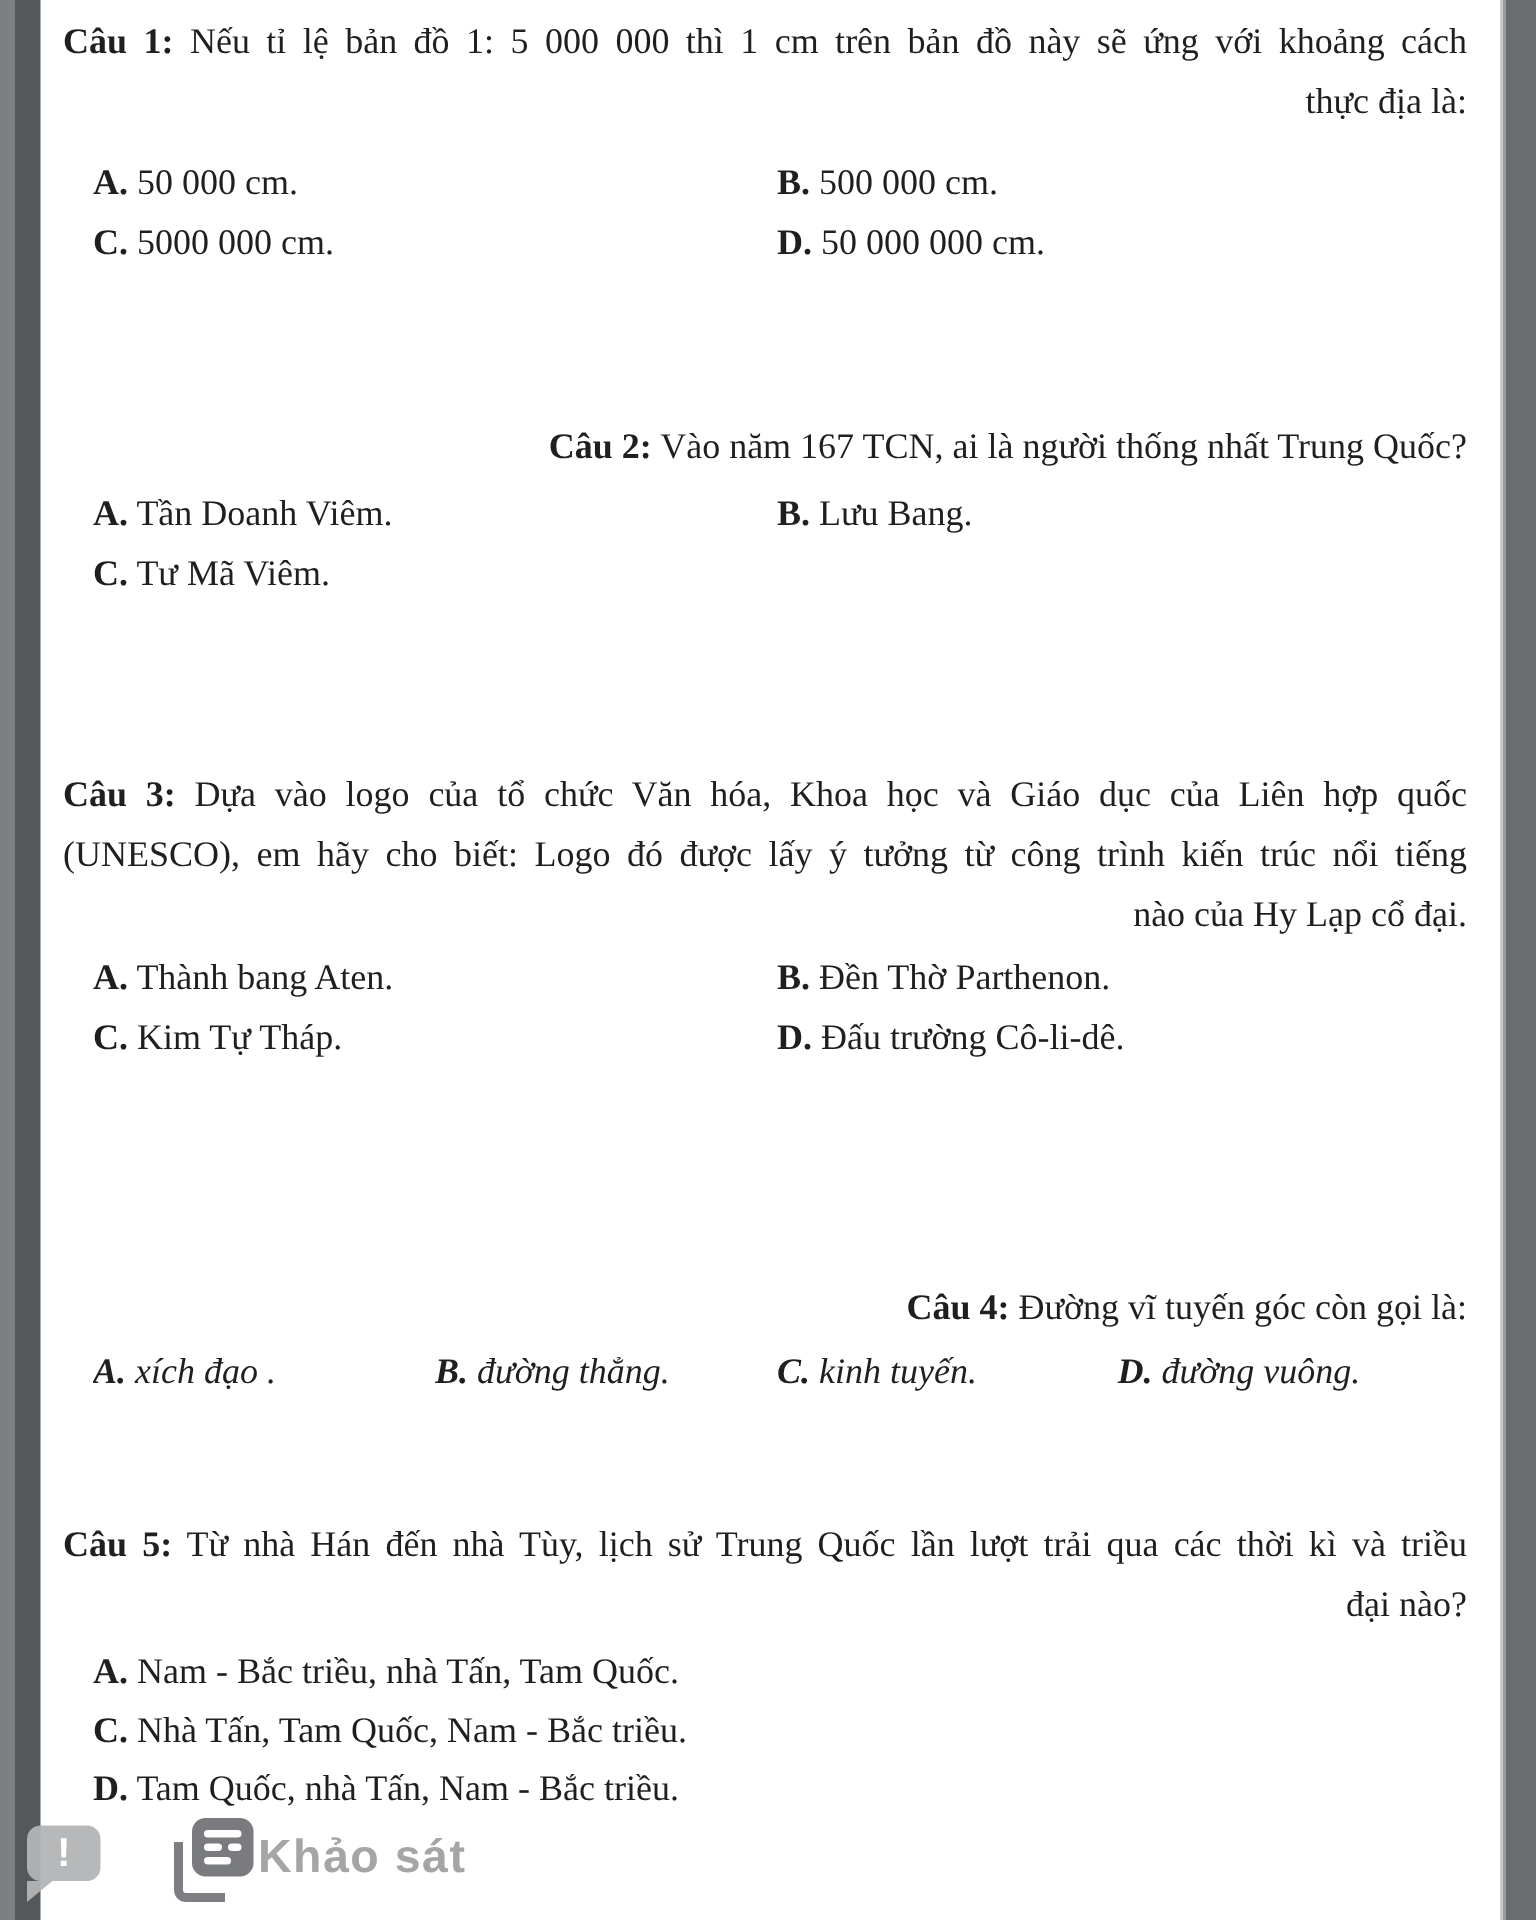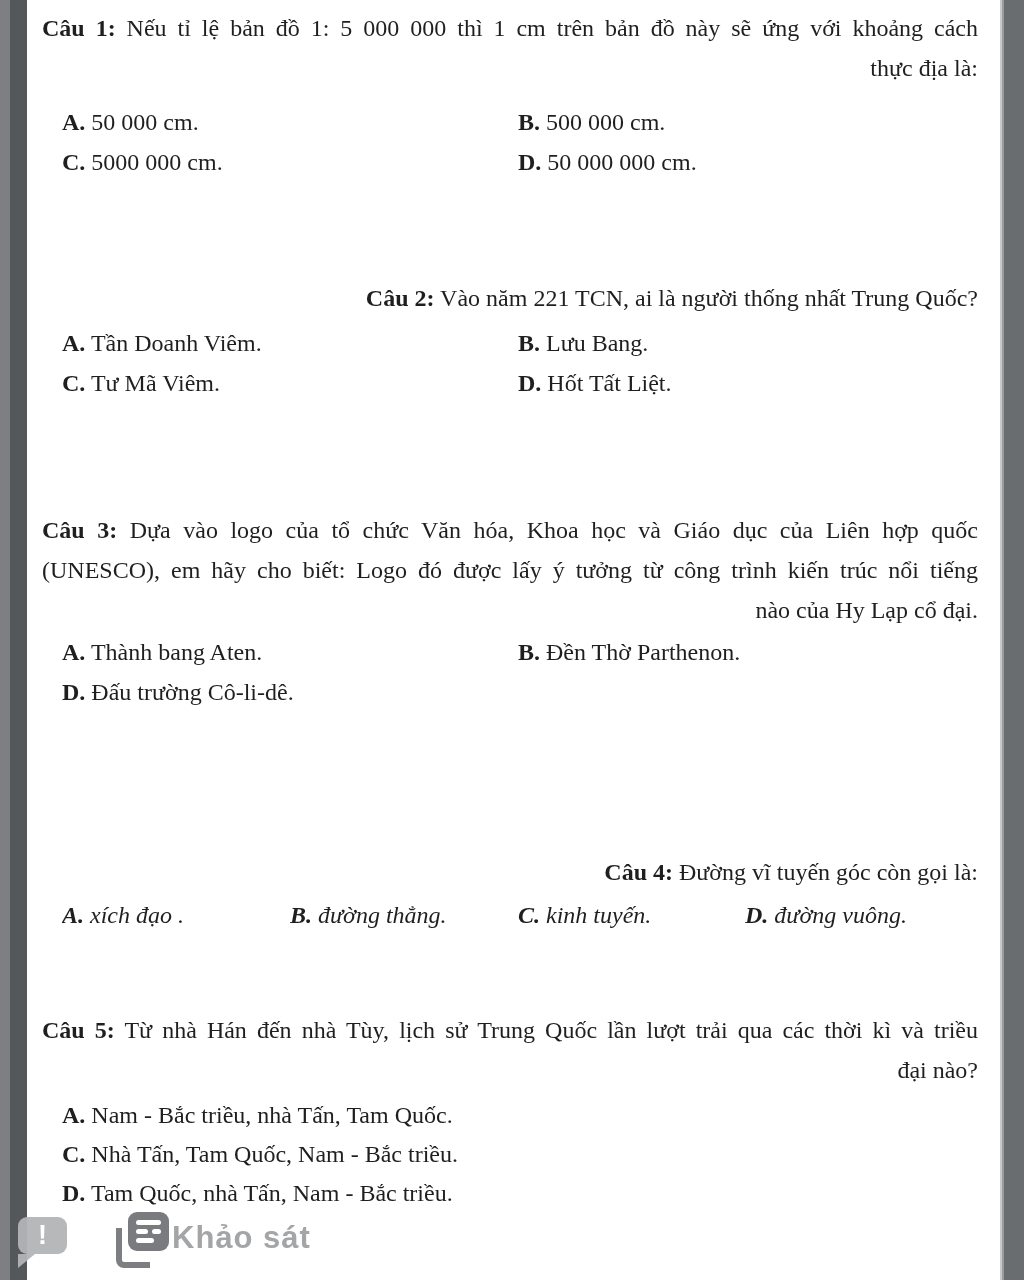--- a/index.html
+++ b/index.html
@@ -88,36 +88,36 @@
     <div class="qline">thực địa là:</div>
     <div class="opts opts2">
       <div class="opt"><b class="k">A.</b> <span>50 000 cm.</span></div>
       <div class="opt"><b class="k">B.</b> <span>500 000 cm.</span></div>
       <div class="opt"><b class="k">C.</b> <span>5000 000 cm.</span></div>
       <div class="opt"><b class="k">D.</b> <span>50 000 000 cm.</span></div>
     </div>
   </div>
 
   <div class="qblock" id="q2">
-    <div class="qline"><b class="qlabel">Câu 2:</b> <span>Vào năm 221 TCN, ai là người thống nhất Trung Quốc?</span></div>
+    <div class="qline"><b class="qlabel">Câu 2:</b> <span>Vào năm 167 TCN, ai là người thống nhất Trung Quốc?</span></div>
     <div class="opts opts2">
       <div class="opt"><b class="k">A.</b> <span>Tần Doanh Viêm.</span></div>
       <div class="opt"><b class="k">B.</b> <span>Lưu Bang.</span></div>
       <div class="opt"><b class="k">C.</b> <span>Tư Mã Viêm.</span></div>
-      <div class="opt"><b class="k">D.</b> <span>Hốt Tất Liệt.</span></div>
     </div>
   </div>
 
   <div class="qblock" id="q3">
     <div class="qline just"><b class="qlabel">Câu 3:</b> <span>Dựa vào logo của tổ chức Văn hóa, Khoa học và Giáo dục của Liên hợp quốc</span></div>
     <div class="qline just">(UNESCO), em hãy cho biết: Logo đó được lấy ý tưởng từ công trình kiến trúc nổi tiếng</div>
     <div class="qline">nào của Hy Lạp cổ đại.</div>
     <div class="opts opts2">
       <div class="opt"><b class="k">A.</b> <span>Thành bang Aten.</span></div>
       <div class="opt"><b class="k">B.</b> <span>Đền Thờ Parthenon.</span></div>
+      <div class="opt"><b class="k">C.</b> <span>Kim Tự Tháp.</span></div>
       <div class="opt"><b class="k">D.</b> <span>Đấu trường Cô-li-dê.</span></div>
     </div>
   </div>
 
   <div class="qblock" id="q4">
     <div class="qline"><b class="qlabel">Câu 4:</b> <span>Đường vĩ tuyến góc còn gọi là:</span></div>
     <div class="opts opts4">
       <div class="opt"><b class="k">A.</b> <span>xích đạo .</span></div>
       <div class="opt"><b class="k">B.</b> <span>đường thẳng.</span></div>
       <div class="opt"><b class="k">C.</b> <span>kinh tuyến.</span></div>

